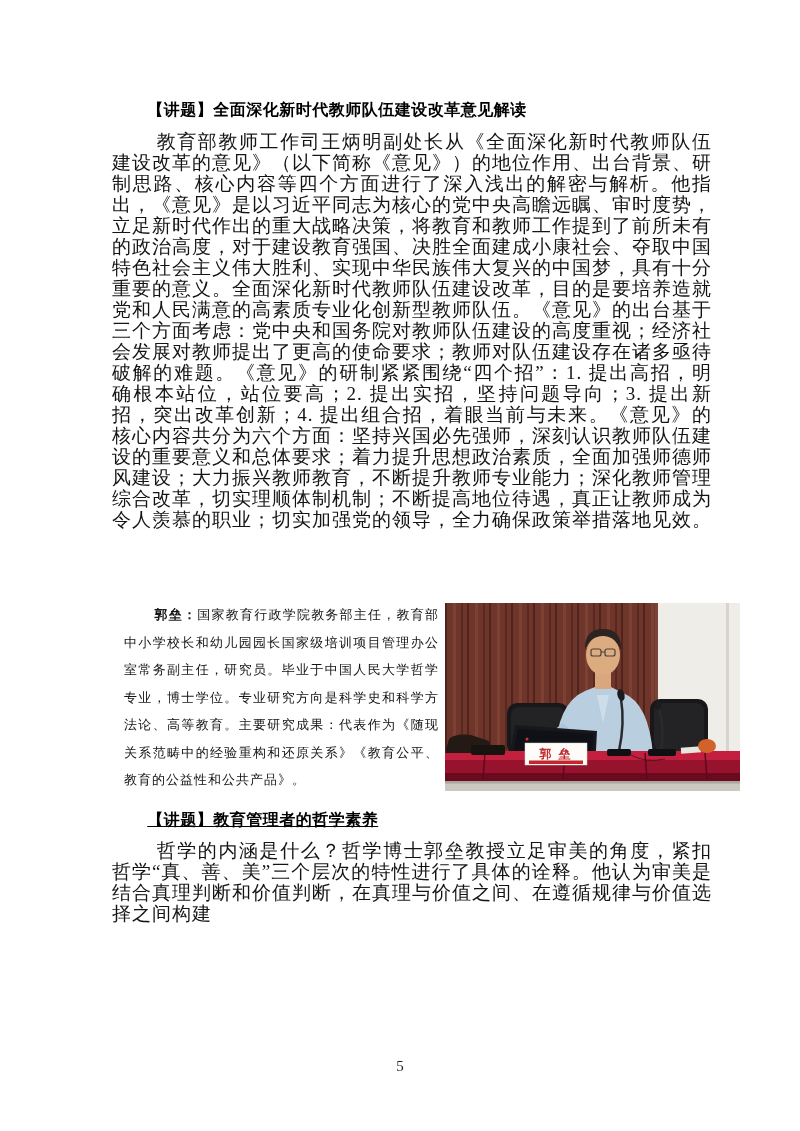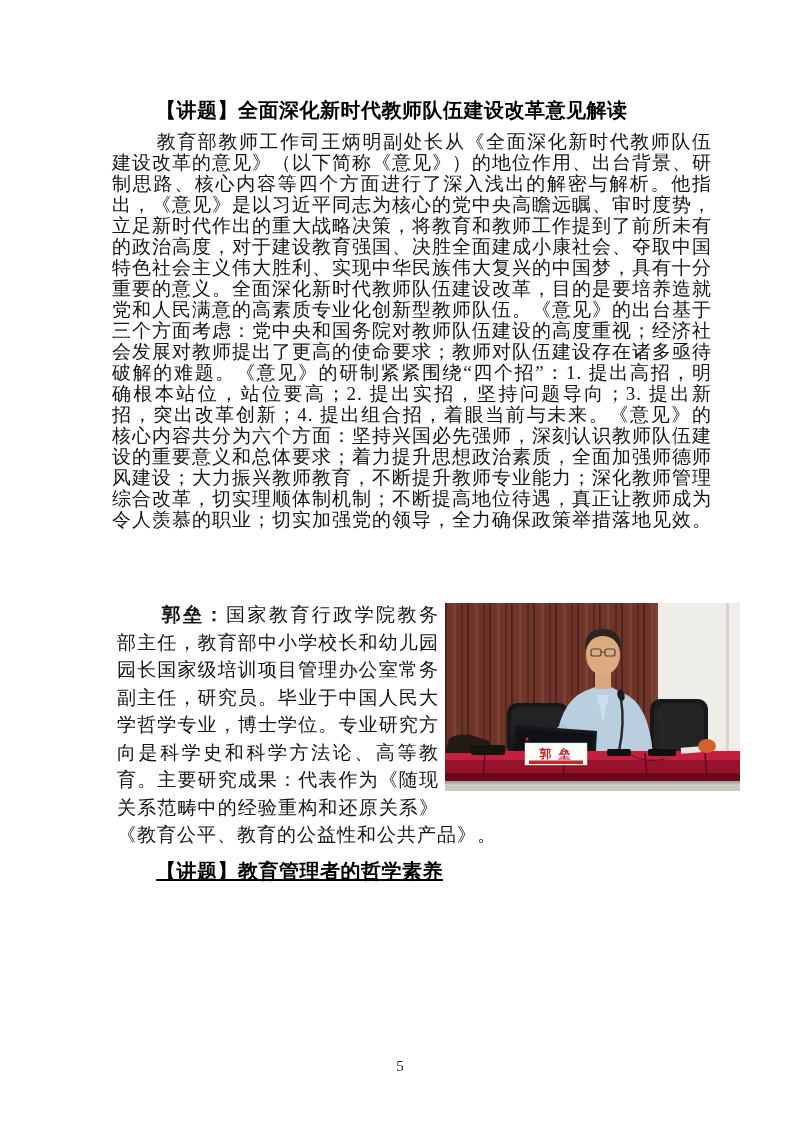--- a/index.html
+++ b/index.html
@@ -14,21 +14,21 @@
     background: #ffffff;
     box-sizing: border-box;
     padding: 96px 88px 0 112px;
     font-family: "Liberation Serif", "DejaVu Serif", serif;
     color: #141414;
     overflow: hidden;
   }
   .doc-heading {
     font-family: "Liberation Sans", "DejaVu Sans", sans-serif;
     font-weight: 700;
-    font-size: 20px;
+    font-size: 16px;
     line-height: 28px;
     margin: 0;
     text-indent: 2.2em;
     letter-spacing: 0.5px;
     color: #000;
   }
   .para {
     font-size: 19px;
     line-height: 21px;
     text-align: justify;
@@ -40,25 +40,25 @@
     margin-top: 71px;
   }
   .photo-fig {
     float: right;
     width: 295px;
     height: 188px;
     margin: 2px -28px 4px 6px;
   }
   .photo-fig svg { display: block; width: 295px; height: 188px; }
   .bio-para {
-    font-size: 19px;
+    font-size: 13px;
     line-height: 27.5px;
     text-align: justify;
     text-indent: 2.35em;
-    margin: 5px;
+    margin: 12px;
     letter-spacing: 1px;
   }
   .bio-name { font-weight: 700; }
   .heading-2 {
     clear: both;
     margin-top: 8px;
     text-decoration: underline;
   }
   .para-2 { margin-top: 6px; }
   .page-number {
@@ -166,16 +166,17 @@
           <rect x="0" y="178" width="295" height="2.5" fill="#a9a6a0"></rect>
         </g>
       </svg>
     </figure>
 
     <p class="bio-para"><span class="bio-name">郭垒：</span><span>国家教育行政学院教务部主任，教育部中小学校长和幼儿园园长国家级培训项目管理办公室常务副主任，研究员。毕业于中国人民大学哲学专业，博士学位。专业研究方向是科学史和科学方法论、高等教育。主要研究成果：代表作为《随现关系范畴中的经验重构和还原关系》《教育公平、教育的公益性和公共产品》。</span></p>
   </div>
 
   <h2 class="doc-heading heading-2">【讲题】教育管理者的哲学素养</h2>
 
+  <p class="para para-2">哲学的内涵是什么？哲学博士郭垒教授立足审美的角度，紧扣哲学“真、善、美”三个层次的特性进行了具体的诠释。他认为审美是结合真理判断和价值判断，在真理与价值之间、在遵循规律与价值选择之间构建</p>
 
   <div class="page-number">5</div>
 
 </div>
 
 </body></html>

